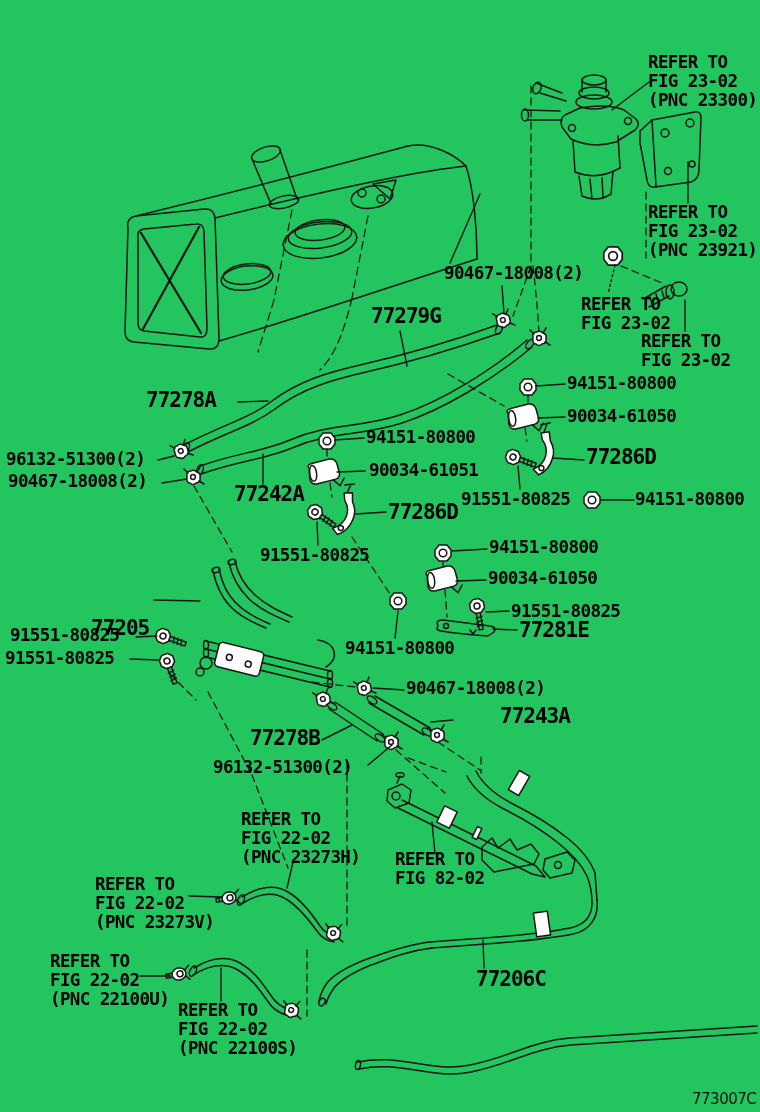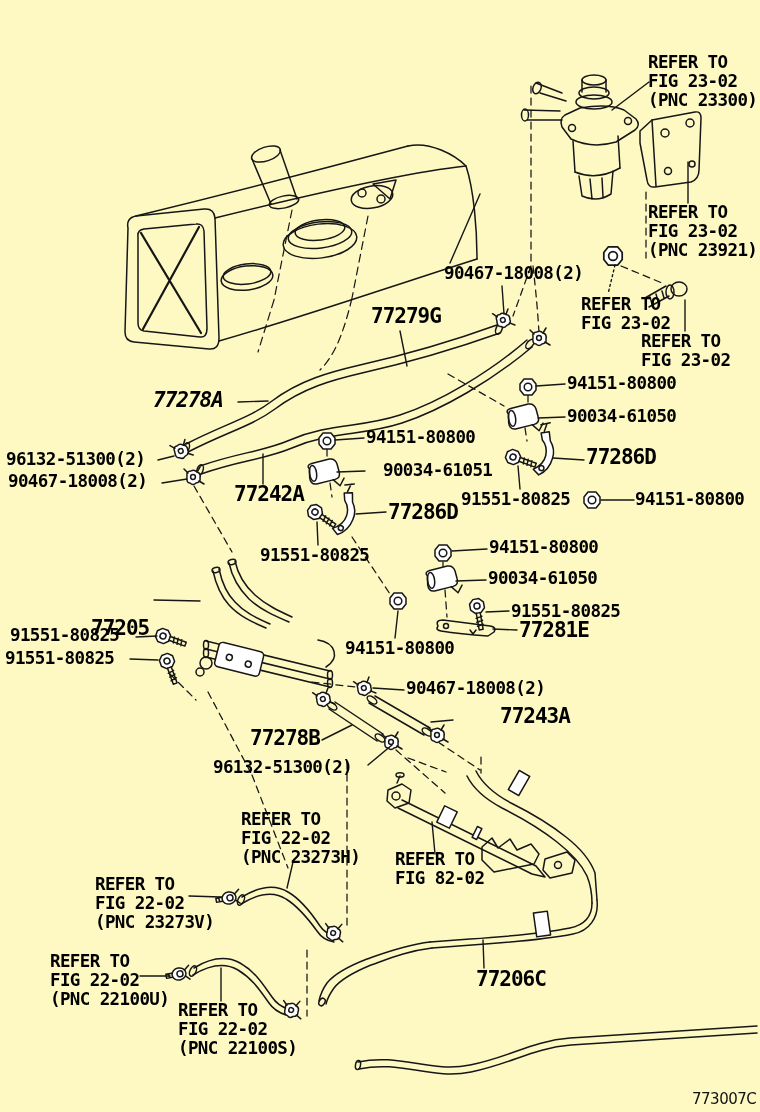--- a/index.html
+++ b/index.html
@@ -1,16 +1,16 @@
 <!DOCTYPE html>
 <html><head>
 <meta charset="utf-8">
 <style>
   html,body{margin:0;padding:0;background:#fff;}
-  .canvas{position:relative;width:760px;height:1112px;background:#fef9c3;overflow:hidden;
+  .canvas{position:relative;width:760px;height:1112px;background:#22c55e;overflow:hidden;
           font-family:"DejaVu Sans Mono",monospace;}
   .art{position:absolute;left:0;top:0;}
   .callout{position:absolute;font-family:"DejaVu Sans Mono",monospace;font-weight:bold;
            font-size:17.5px;line-height:19px;letter-spacing:-0.6px;color:#000;
            white-space:pre-line;}
   .pn-large{font-size:21px;letter-spacing:-1px;line-height:21px;}
   .fig-code{position:absolute;font-family:"DejaVu Sans",sans-serif;font-weight:normal;
             font-size:15px;letter-spacing:-0.5px;color:#111;}
 </style>
 </head>
@@ -322,26 +322,26 @@
 (PNC 23300)</div>
 <div class="callout" style="left:648px;top:203px;">REFER TO
 FIG 23-02
 (PNC 23921)</div>
 <div class="callout" style="left:581px;top:295px;">REFER TO
 FIG 23-02</div>
 <div class="callout" style="left:641px;top:332px;">REFER TO
 FIG 23-02</div>
 <div class="callout" style="left:444px;top:264px;">90467-18008(2)</div>
 <div class="callout pn-large" style="left:371px;top:306px;">77279G</div>
-<div class="callout pn-large" style="left:153px;top:390px;font-style:italic;">77278A</div>
+<div class="callout pn-large" style="left:146px;top:390px;">77278A</div>
 <div class="callout" style="left:6px;top:450px;">96132-51300(2)</div>
 <div class="callout" style="left:8px;top:472px;">90467-18008(2)</div>
 <div class="callout pn-large" style="left:234px;top:484px;">77242A</div>
 <div class="callout" style="left:366px;top:428px;">94151-80800</div>
-<div class="callout" style="left:383px;top:461px;">90034-61051</div>
+<div class="callout" style="left:369px;top:461px;">90034-61051</div>
 <div class="callout pn-large" style="left:388px;top:502px;">77286D</div>
 <div class="callout" style="left:260px;top:546px;">91551-80825</div>
 <div class="callout" style="left:567px;top:374px;">94151-80800</div>
 <div class="callout" style="left:567px;top:407px;">90034-61050</div>
 <div class="callout pn-large" style="left:586px;top:447px;">77286D</div>
 <div class="callout" style="left:461px;top:490px;">91551-80825</div>
 <div class="callout" style="left:635px;top:490px;">94151-80800</div>
 <div class="callout" style="left:489px;top:538px;">94151-80800</div>
 <div class="callout" style="left:488px;top:569px;">90034-61050</div>
 <div class="callout" style="left:511px;top:602px;">91551-80825</div>

